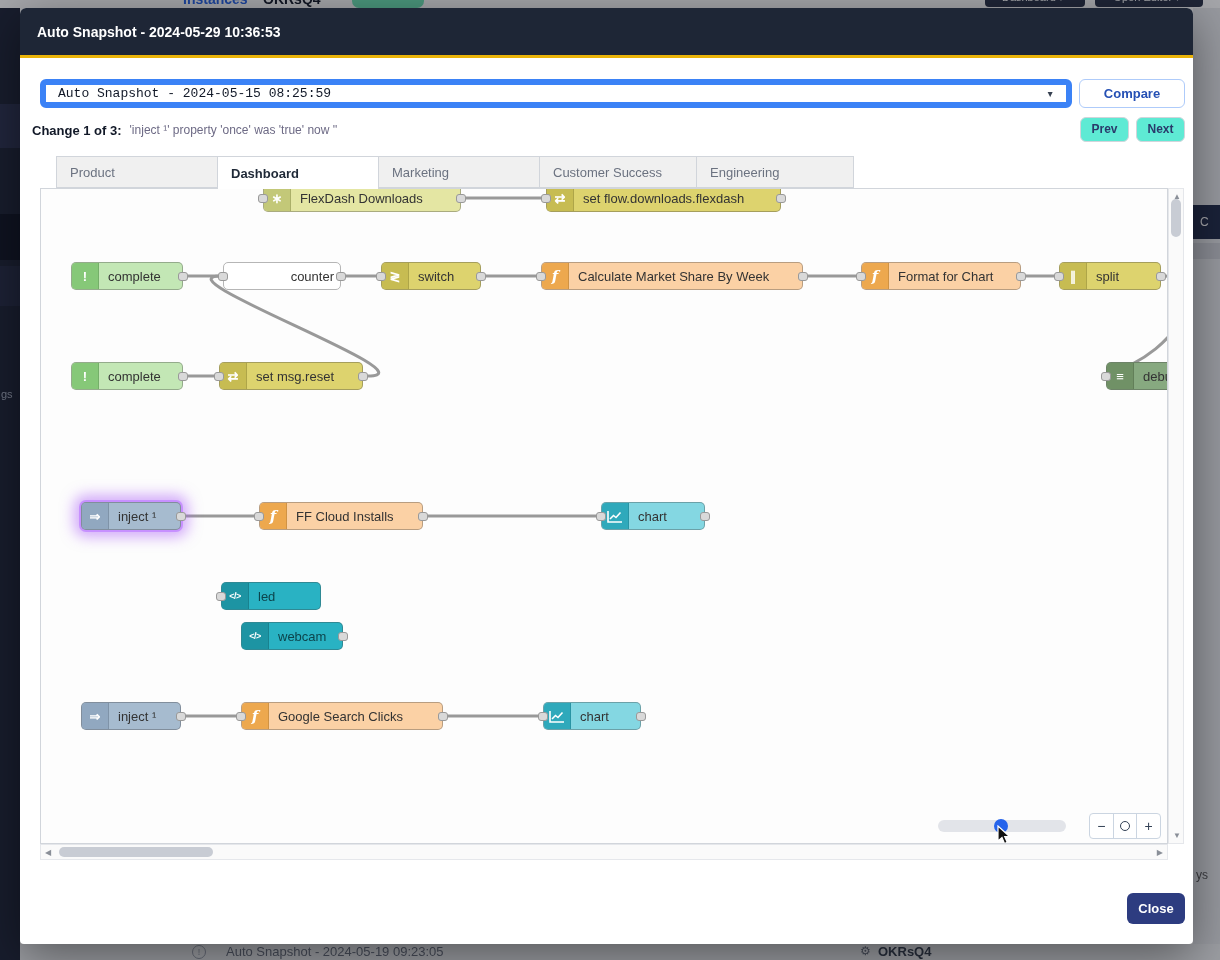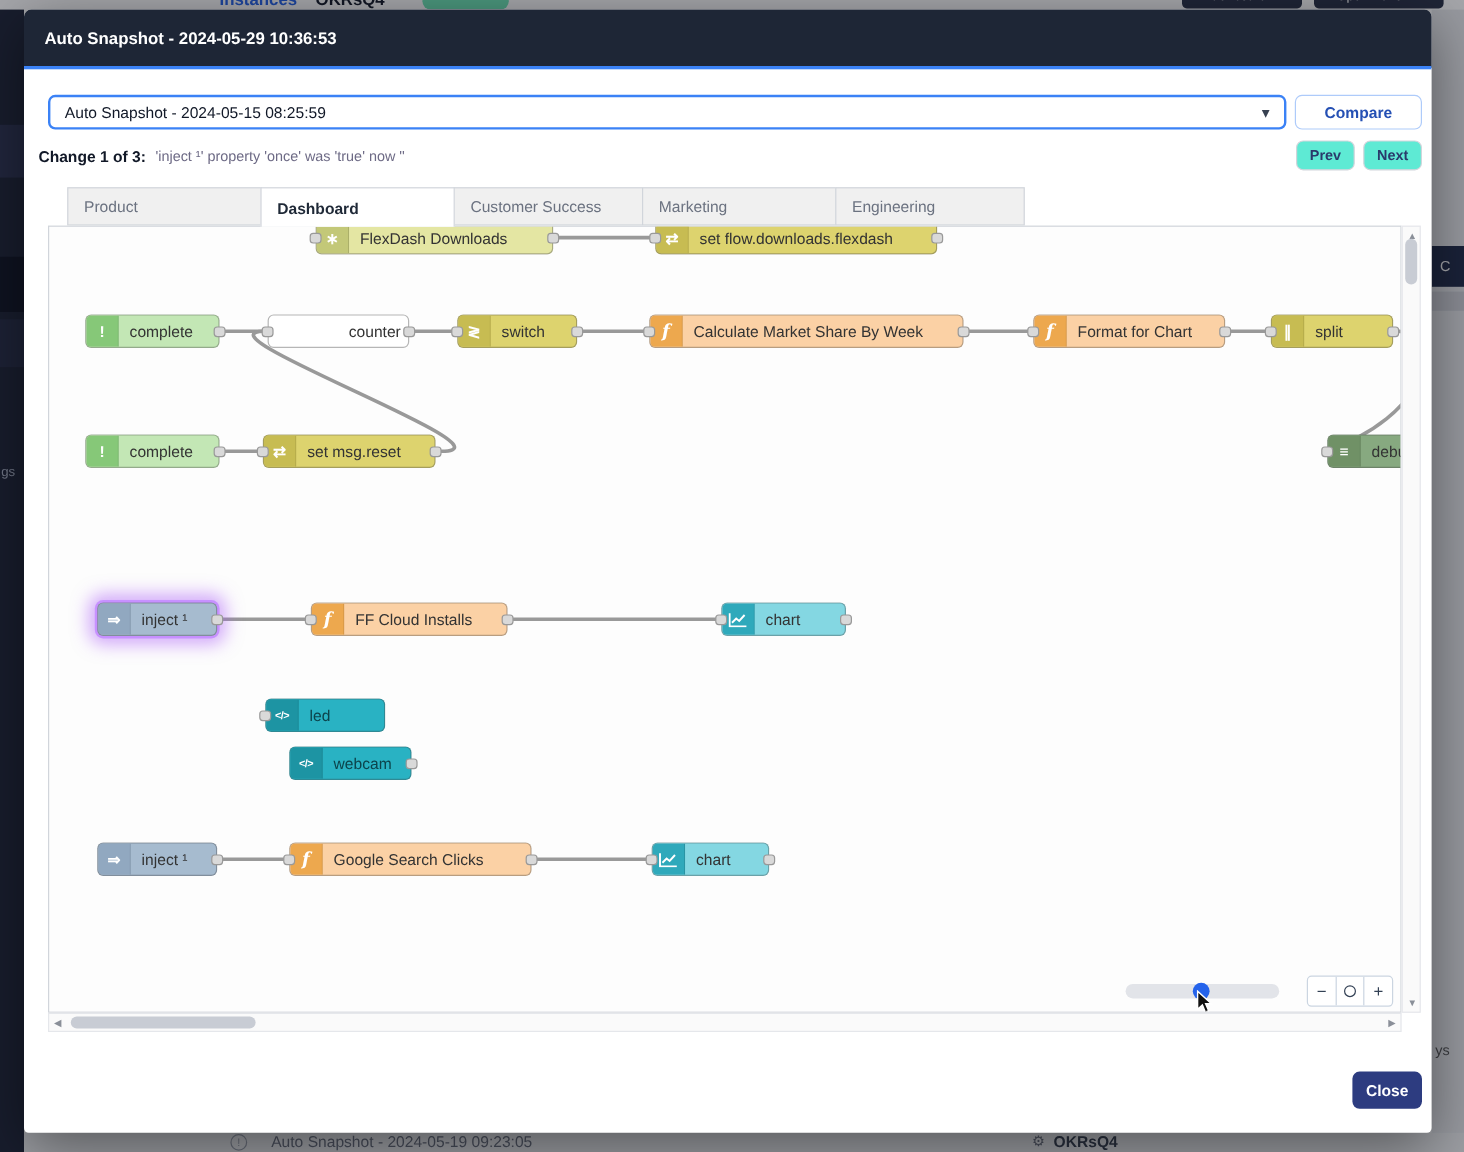--- a/index.html
+++ b/index.html
@@ -22,24 +22,24 @@
   .bg-rightrail .t { position:absolute; left:3px; top:860px; color:#555; font-size:12px; }
   .bg-botband { position:absolute; left:20px; top:944px; width:1200px; height:16px; background:#f1f2f4; z-index:1; overflow:hidden; }
   .bg-botband .info { position:absolute; left:172px; top:1px; width:14px; height:14px; border:1.5px solid #9ca3af; border-radius:50%; color:#9ca3af; font-size:9px; text-align:center; line-height:12px; }
   .bg-botband .snap { position:absolute; left:206px; top:0px; color:#6b7280; font-size:13px; white-space:nowrap; }
   .bg-botband .gear { position:absolute; left:840px; top:0px; color:#6b7280; font-size:12px; }
   .bg-botband .proj { position:absolute; left:858px; top:0px; color:#374151; font-size:13px; font-weight:600; }
   .dim-overlay { position:absolute; inset:0; background:rgba(18,22,32,0.38); z-index:2; }
 
   
   .modal { position:absolute; left:20px; top:8px; width:1173px; height:936px; background:#fff; z-index:3; border-radius:6px 6px 4px 4px; box-shadow:0 12px 48px rgba(0,0,0,0.45); }
-  .modal-header { position:absolute; left:0; top:0; width:100%; height:50px; background:#1e2636; border-bottom:3px solid #3b82f6; border-radius:6px 6px 0 0; display:flex; align-items:center; }
+  .modal-header { position:absolute; left:0; top:0; width:100%; height:50px; background:#1e2636; border-bottom:3px solid #eab308; border-radius:6px 6px 0 0; display:flex; align-items:center; }
   .modal-title { color:#fff; font-size:14px; font-weight:700; padding-left:17px; }
 
-  .snapshot-select { position:absolute; left:20px; top:71px; width:1032px; height:29px; border:2px solid #3b82f6; border-radius:6px; background:#fff; display:flex; align-items:center; font-size:13px; color:#111827; padding:0 12px; cursor:pointer; }
+  .snapshot-select { position:absolute; left:20px; top:71px; width:1032px; height:29px; border:6px solid #3b82f6; border-radius:6px; background:#fff; display:flex; align-items:center; font-size:13px; color:#111827; padding:0 12px; cursor:pointer;font-family:Liberation Mono, monospace; }
   .snapshot-select .chev { margin-left:auto; color:#374151; font-size:13px; }
   .btn-compare { position:absolute; left:1059px; top:71px; width:106px; height:29px; border:1px solid #aecbfa; border-radius:6px; background:#fff; color:#2550b4; font-size:13px; font-weight:700; text-align:center; line-height:27px; cursor:pointer; }
 
   .change-row { position:absolute; left:12px; top:112px; height:20px; display:flex; align-items:center; }
   .change-label { color:#111827; font-size:13px; font-weight:600; }
   .change-desc { color:#6d6a85; font-size:12px; margin-left:8px; }
   .btn-prev { position:absolute; left:1060px; top:109px; width:49px; height:25px; }
   .btn-next { position:absolute; left:1116px; top:109px; width:49px; height:25px; }
   .btn-sm { border:1px solid #d1d5db; border-radius:6px; background:#5eead4; color:#2a3a6b; font-size:12px; font-weight:600; text-align:center; line-height:23px; cursor:pointer; }
 
@@ -145,22 +145,22 @@
     <div class="change-row">
       <span class="change-label">Change 1 of 3:</span>
       <span class="change-desc">'inject ¹' property 'once' was 'true' now ''</span>
     </div>
     <div class="btn-prev btn-sm">Prev</div>
     <div class="btn-next btn-sm">Next</div>
 
     <div class="tabs">
       <div class="tab" style="width:162px;">Product</div>
       <div class="tab active" style="width:162px;">Dashboard</div>
+      <div class="tab" style="width:162px;">Marketing</div>
       <div class="tab" style="width:158px;">Customer Success</div>
-      <div class="tab" style="width:162px;">Marketing</div>
       <div class="tab" style="width:158px;">Engineering</div>
     </div>
 
     <div class="canvas">
 
       <svg class="wires" width="1128" height="656">
         <g stroke="#999" stroke-width="3" fill="none" stroke-linecap="round">
           <path d="M425 9 C 455 9 475 9 503 9"></path>
           <path d="M147 87 C 160 87 168 87 180 87"></path>
           <path d="M305 87 C 318 87 326 87 338 87"></path>

